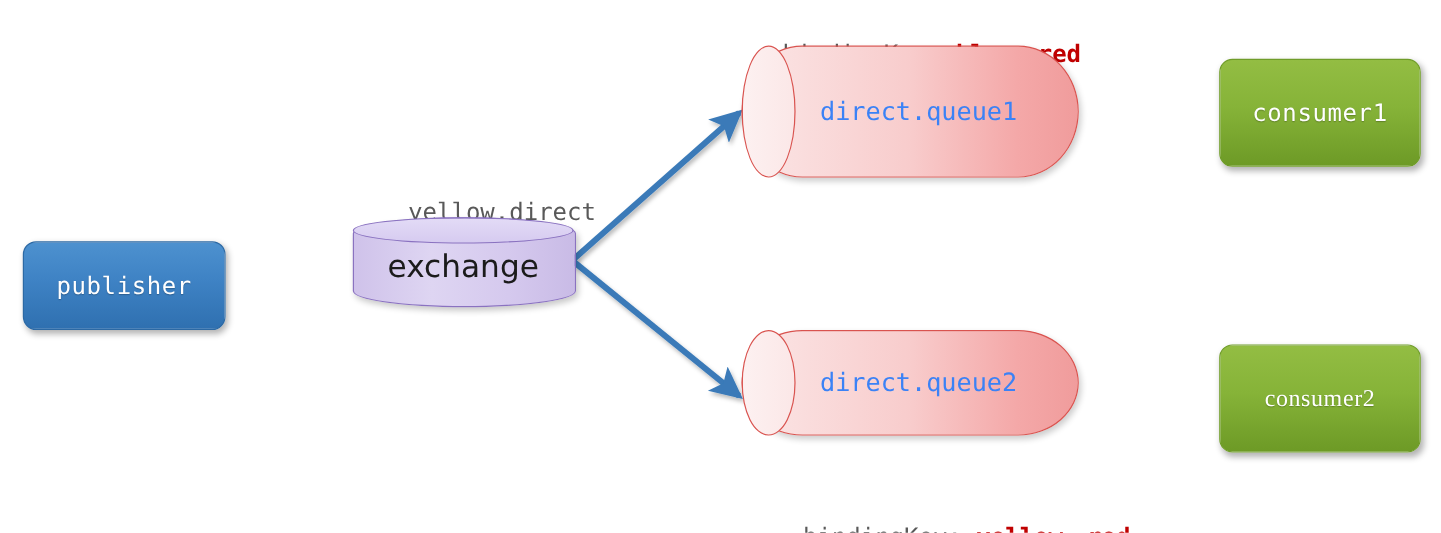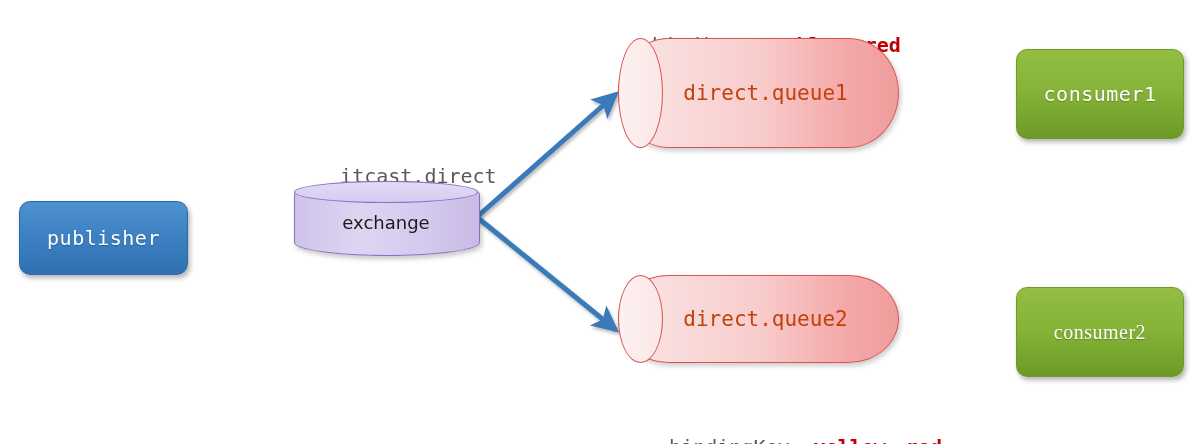--- a/index.html
+++ b/index.html
@@ -64,21 +64,21 @@
     box-sizing: border-box;
   }
   .exchange-text {
     position: absolute;
     left: 0; top: 0;
     width: 100%; height: 100%;
     display: flex;
     align-items: center;
     justify-content: center;
     color: #1b1b1b;
-    font-size: 18px;
+    font-size: 26px;
     font-family: "DejaVu Sans", "Liberation Sans", sans-serif;
     padding-top: 10px;
     box-sizing: border-box;
   }
 
   
   .queue-wrap { position: absolute; }
   .queue-body {
     position: absolute;
     left: 0; top: 0;
@@ -98,21 +98,21 @@
     border-radius: 50%;
     box-sizing: border-box;
   }
   .queue-text {
     position: absolute;
     left: 0; top: 0;
     width: 100%; height: 100%;
     display: flex;
     align-items: center;
     justify-content: center;
-    color: #c2410c;
+    color: #3b82f6;
     font-size: 21px;
     font-family: "DejaVu Sans Mono", "Liberation Mono", monospace;
     padding-left: 14px;
     box-sizing: border-box;
   }
 
   
   .caption {
     position: absolute;
     white-space: pre;
@@ -147,21 +147,21 @@
   <line x1="899" y1="93" x2="1012" y2="93" stroke="#3a7ab8" stroke-width="5" marker-end="url(#ah)" filter="url(#softshadow)"></line>
 
   <line x1="899" y1="330" x2="1012" y2="330" stroke="#3a7ab8" stroke-width="5" marker-end="url(#ah)" filter="url(#softshadow)"></line>
 </svg>
 
 <div class="rbox blue" style="left:19px; top:181px; width:167px; height:72px;margin-top:20px;">
   <span>publisher</span>
 </div>
 
 <div class="caption" style="left:316px; top:140px;">
-  <span>itcast.direct</span>
+  <span>yellow.direct</span>
 </div>
 
 <div class="exchange-wrap" style="left:294px; top:181px; width:184px; height:73px;">
   <div class="exchange-body"></div>
   <div class="exchange-top"></div>
   <div class="exchange-text">exchange</div>
 </div>
 
 <div class="caption" style="left:628px; top:8px;">
   <span>bindingKey: </span><span class="key">blue、red</span>

